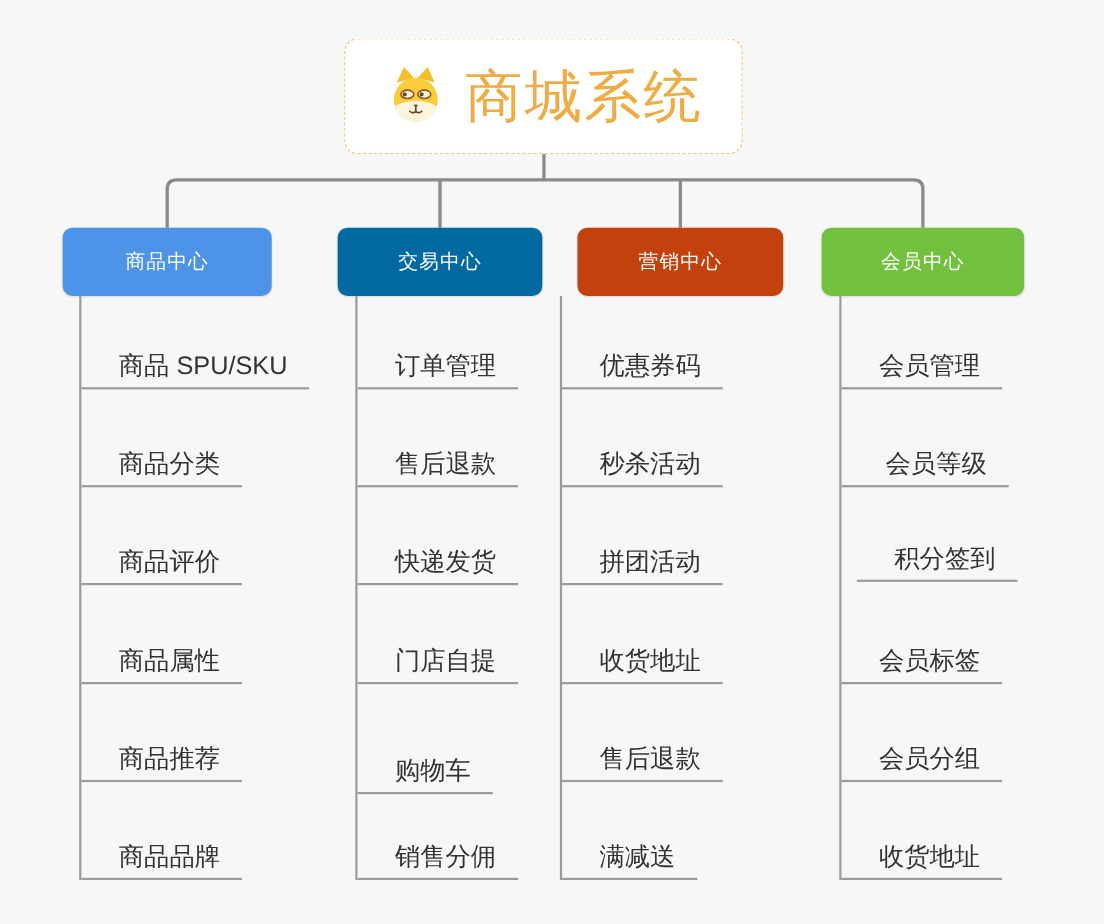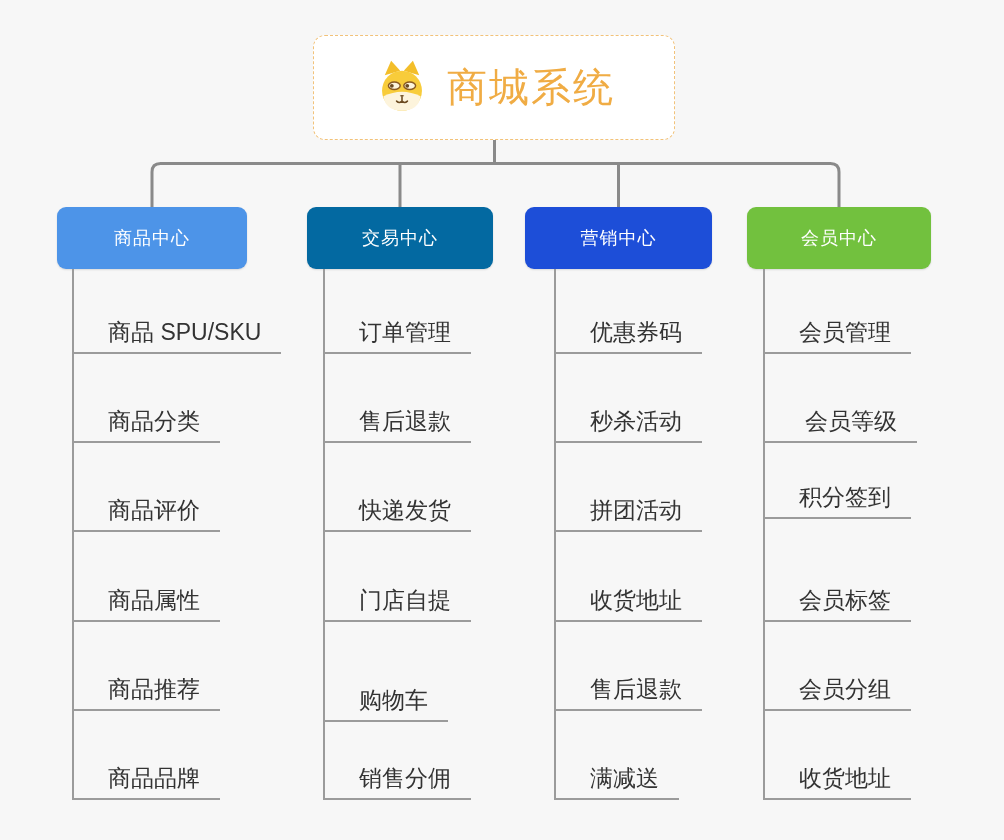--- a/index.html
+++ b/index.html
@@ -21,21 +21,21 @@
   .root-node{
     position:absolute;left:313px;top:35px;width:362px;height:105px;
     box-sizing:border-box;
     background:#FFFFFF;
     border:1px dashed var(--root-border,#F2C279);
     border-radius:12px;
     display:flex;align-items:center;justify-content:center;gap:16px;
     cursor:pointer;
   }
   .root-title{
-    font-size:40px;
+    font-size:52px;
     letter-spacing:2px;
     color:var(--root-text,#F0AC44);
     white-space:nowrap;
     font-family:Liberation Mono, monospace;
   }
   .branch-box{
     position:absolute;top:207px;height:62px;
     border-radius:9px;
     display:flex;align-items:center;justify-content:center;
     color:#FFFFFF;font-size:18px;letter-spacing:1px;
@@ -89,21 +89,21 @@
     </span>
     <span class="root-title">商城系统</span>
   </div>
 
   <div class="branch-box" style="left: 57px; width: 190px; background: rgb(77, 148, 232);">
     <span>商品中心</span>
   </div>
   <div class="branch-box" style="left: 307px; width: 186px; background: #0369a1;">
     <span>交易中心</span>
   </div>
-  <div class="branch-box" style="left: 525px; width: 187px; background: #1d4ed8;">
+  <div class="branch-box" style="left: 525px; width: 187px; background: #c2410c;">
     <span>营销中心</span>
   </div>
   <div class="branch-box" style="left: 747px; width: 184px; background: rgb(114, 193, 62);">
     <span>会员中心</span>
   </div>
 
   <div class="branch-items" style="left:72px;">
       <div class="item" style="top: 43px;">商品 SPU/SKU</div>
       <div class="item" style="top: 132.2px;">商品分类</div>
       <div class="item" style="top: 221.4px;">商品评价</div>
@@ -112,30 +112,30 @@
       <div class="item" style="top: 489px;">商品品牌</div>
     </div>
   <div class="branch-items" style="left:323px;">
       <div class="item" style="top: 43px;">订单管理</div>
       <div class="item" style="top: 132.2px;">售后退款</div>
       <div class="item" style="top: 221.4px;">快递发货</div>
       <div class="item" style="top: 310.6px;">门店自提</div>
       <div class="item" style="top: 399.8px; margin-top: 11px;">购物车</div>
       <div class="item" style="top: 489px;">销售分佣</div>
     </div>
-  <div class="branch-items" style="left:554px;">
+  <div class="branch-items" style="left:509px;">
       <div class="item" style="top: 43px;">优惠券码</div>
       <div class="item" style="top: 132.2px;">秒杀活动</div>
       <div class="item" style="top: 221.4px;">拼团活动</div>
       <div class="item" style="top: 310.6px;">收货地址</div>
       <div class="item" style="top: 399.8px;">售后退款</div>
       <div class="item" style="top: 489px;">满减送</div>
     </div>
   <div class="branch-items" style="left:763px;">
       <div class="item" style="top: 43px;">会员管理</div>
       <div class="item" style="top: 132.2px; padding-left: 40px;">会员等级</div>
-      <div class="item" style="top: 208px;">积分签到</div>
+      <div class="item" style="top: 218px; margin-left: 14px;">积分签到</div>
       <div class="item" style="top: 310.6px;">会员标签</div>
       <div class="item" style="top: 399.8px;">会员分组</div>
       <div class="item" style="top: 489px;">收货地址</div>
     </div>
 
 </div>
 
 </body></html>

